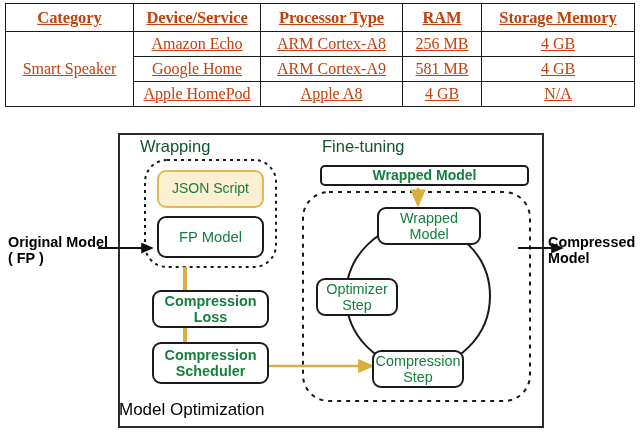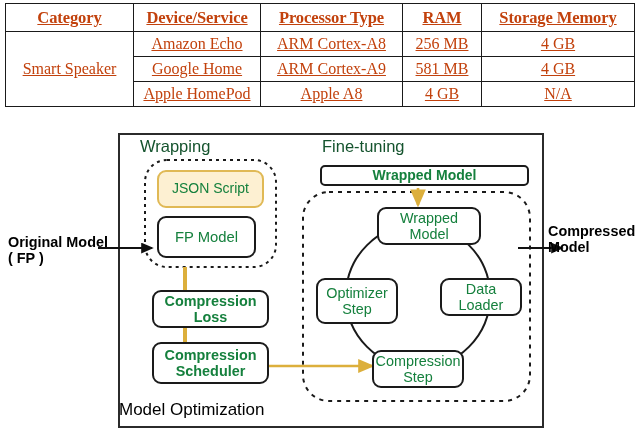--- a/index.html
+++ b/index.html
@@ -73,21 +73,21 @@
     text-align: left;
     white-space: pre-line;
   }
 
   
   #label-original {
     left: 8px; top: 117px; width: 112px;
     font-size: 14.4px; font-weight: bold;
   }
   #label-compressed {
-    left: 548px; top: 106px; width: 92px;
+    left: 548px; top: 117px; width: 92px;
     font-size: 14.4px; font-weight: bold; text-align: left;
   }
   #label-model-optimization {
     left: 119px; top: 283px; width: 424px;
     font-size: 17px; font-weight: normal;
   }
 
   
   .section-caption {
     position: absolute;
@@ -117,42 +117,42 @@
   .node.thin { font-weight: normal; }
   .node.bold { font-weight: bold; }
 
   #node-json-script {
     left: 157px; top: 52px; width: 107px; height: 38px;
     background: #fdf0d2;
     border: 2px solid #e0b955;
     font-size: 14px;
   }
   #node-fp-model {
-    left: 157px; top: 98px; width: 99px; height: 42px;
+    left: 157px; top: 98px; width: 107px; height: 42px;
     font-size: 14.8px;
   }
   #node-compression-loss {
     left: 152px; top: 172px; width: 117px; height: 38px;
     font-size: 14.4px;
   }
   #node-compression-scheduler {
     left: 152px; top: 224px; width: 117px; height: 42px;
     font-size: 14.4px;
   }
   #node-wrapped-model-header {
     left: 320px; top: 47px; width: 209px; height: 21px;
     font-size: 14px;
     border-radius: 5px;
   }
   #node-wrapped-model {
     left: 377px; top: 89px; width: 104px; height: 38px;
     font-size: 14.4px;
   }
   #node-optimizer-step {
-    left: 316px; top: 160px; width: 82px; height: 46px;
+    left: 316px; top: 160px; width: 82px; height: 38px;
     font-size: 14.4px;
   }
   #node-data-loader {
     left: 440px; top: 160px; width: 82px; height: 38px;
     font-size: 14.4px;
   }
   #node-compression-step {
     left: 372px; top: 232px; width: 92px; height: 38px;
     font-size: 14.4px;
   }
@@ -241,18 +241,16 @@
   <div class="node bold" id="node-compression-loss">Compression
 Loss</div>
   <div class="node bold" id="node-compression-scheduler">Compression
 Scheduler</div>
 
   <div class="node bold" id="node-wrapped-model-header">Wrapped Model</div>
   <div class="node thin" id="node-wrapped-model">Wrapped
 Model</div>
   <div class="node thin" id="node-optimizer-step">Optimizer
 Step</div>
-  <div class="node thin" id="node-data-loader">Data
-Loader</div>
   <div class="node thin" id="node-compression-step">Compression
 Step</div>
 
 </div>
 
 </body></html>

